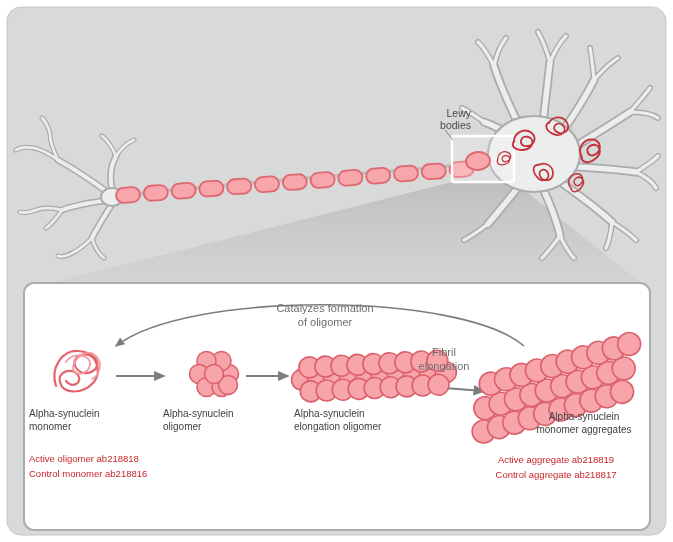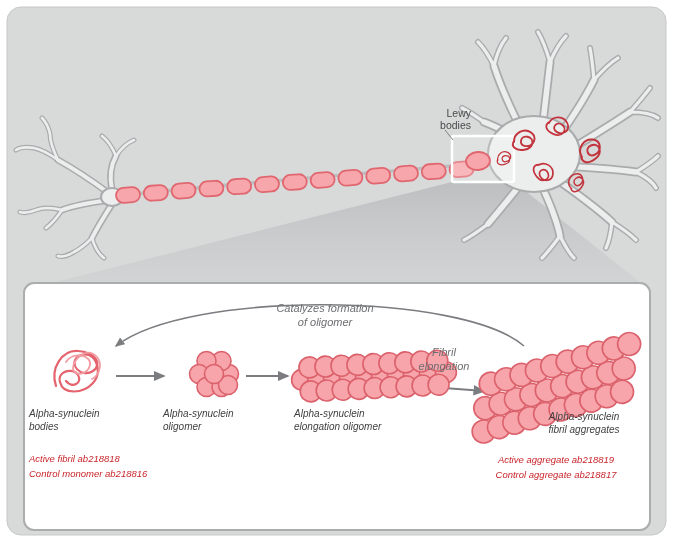--- a/index.html
+++ b/index.html
@@ -4,21 +4,21 @@
 <style>
   html,body{margin:0;padding:0;background:#ffffff;}
   #stage{position:relative;width:673px;height:542px;background:#ffffff;overflow:hidden;
          font-family:"Liberation Sans",sans-serif;}
   #canvas{position:absolute;left:0;top:0;}
   .label{position:absolute;}
   .lewy{font-size:10.5px;color:#4a4b4d;line-height:1.18;}
   .gray-note{font-size:11px;color:#6d6e71;line-height:1.3;text-align:center;}
   .stage-name{font-size:10px;color:#414042;line-height:1.3;}
   .sub{font-size:9.5px;color:#c9252b;line-height:1.55;}
-  .line{display:block;font-style:italic;}
+  .line{display:block;}
 </style>
 </head>
 <body>
 
 <div id="stage">
 
 <svg id="canvas" width="673" height="542" viewBox="0 0 673 542">
   <defs>
     <marker id="ah" viewBox="0 0 8 8" markerWidth="7" markerHeight="7" refX="6" refY="3.5" orient="auto">
       <path d="M0,0.5 L7,3.5 L0,6.5 Z" fill="#7b7d80"></path>
@@ -184,39 +184,39 @@
   <span class="line">of oligomer</span>
 </div>
 
 <div class="label gray-note" style="left:405px;top:345px;width:78px;">
   <span class="line">Fibril</span>
   <span class="line">elongation</span>
 </div>
 
 <div class="label stage-name" style="left:29px;top:407px;width:150px;">
   <span class="line">Alpha-synuclein</span>
-  <span class="line">bodies</span>
+  <span class="line">monomer</span>
 </div>
 <div class="label sub" style="left:29px;top:452px;width:170px;">
-  <span class="line">Active fibril ab218818</span>
+  <span class="line">Active oligomer ab218818</span>
   <span class="line">Control monomer ab218816</span>
 </div>
 
 <div class="label stage-name" style="left:163px;top:407px;width:130px;">
   <span class="line">Alpha-synuclein</span>
   <span class="line">oligomer</span>
 </div>
 
 <div class="label stage-name" style="left:294px;top:407px;width:170px;">
   <span class="line">Alpha-synuclein</span>
   <span class="line">elongation oligomer</span>
 </div>
 
 <div class="label stage-name" style="left:506px;top:410px;width:156px;text-align:center;">
   <span class="line">Alpha-synuclein</span>
-  <span class="line">fibril aggregates</span>
+  <span class="line">monomer aggregates</span>
 </div>
 <div class="label sub" style="left:478px;top:453px;width:156px;text-align:center;">
   <span class="line">Active aggregate ab218819</span>
   <span class="line">Control aggregate ab218817</span>
 </div>
 
 </div>
 
 </body></html>

